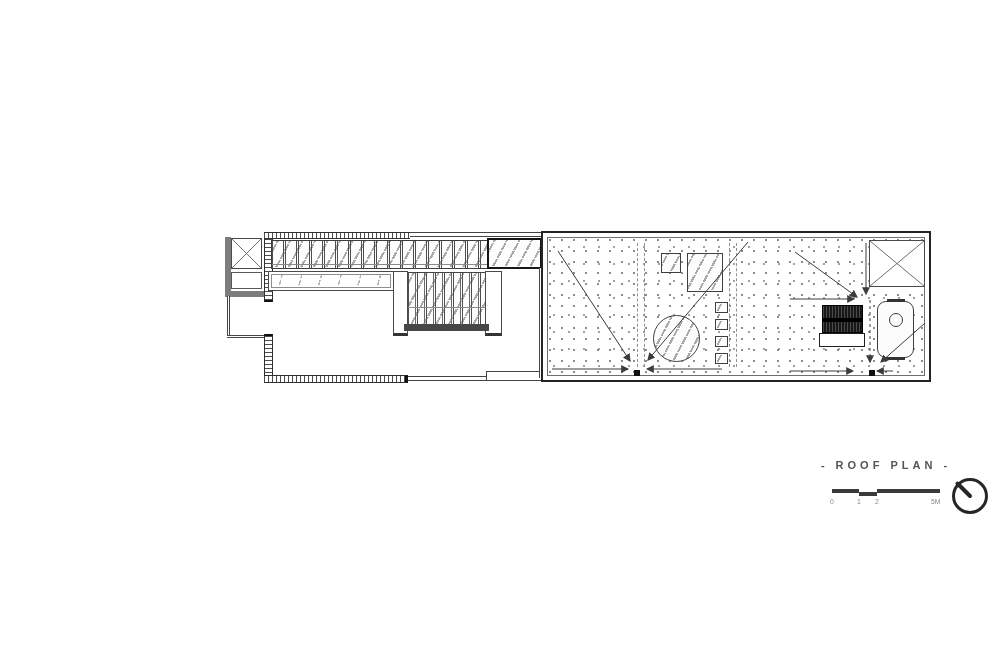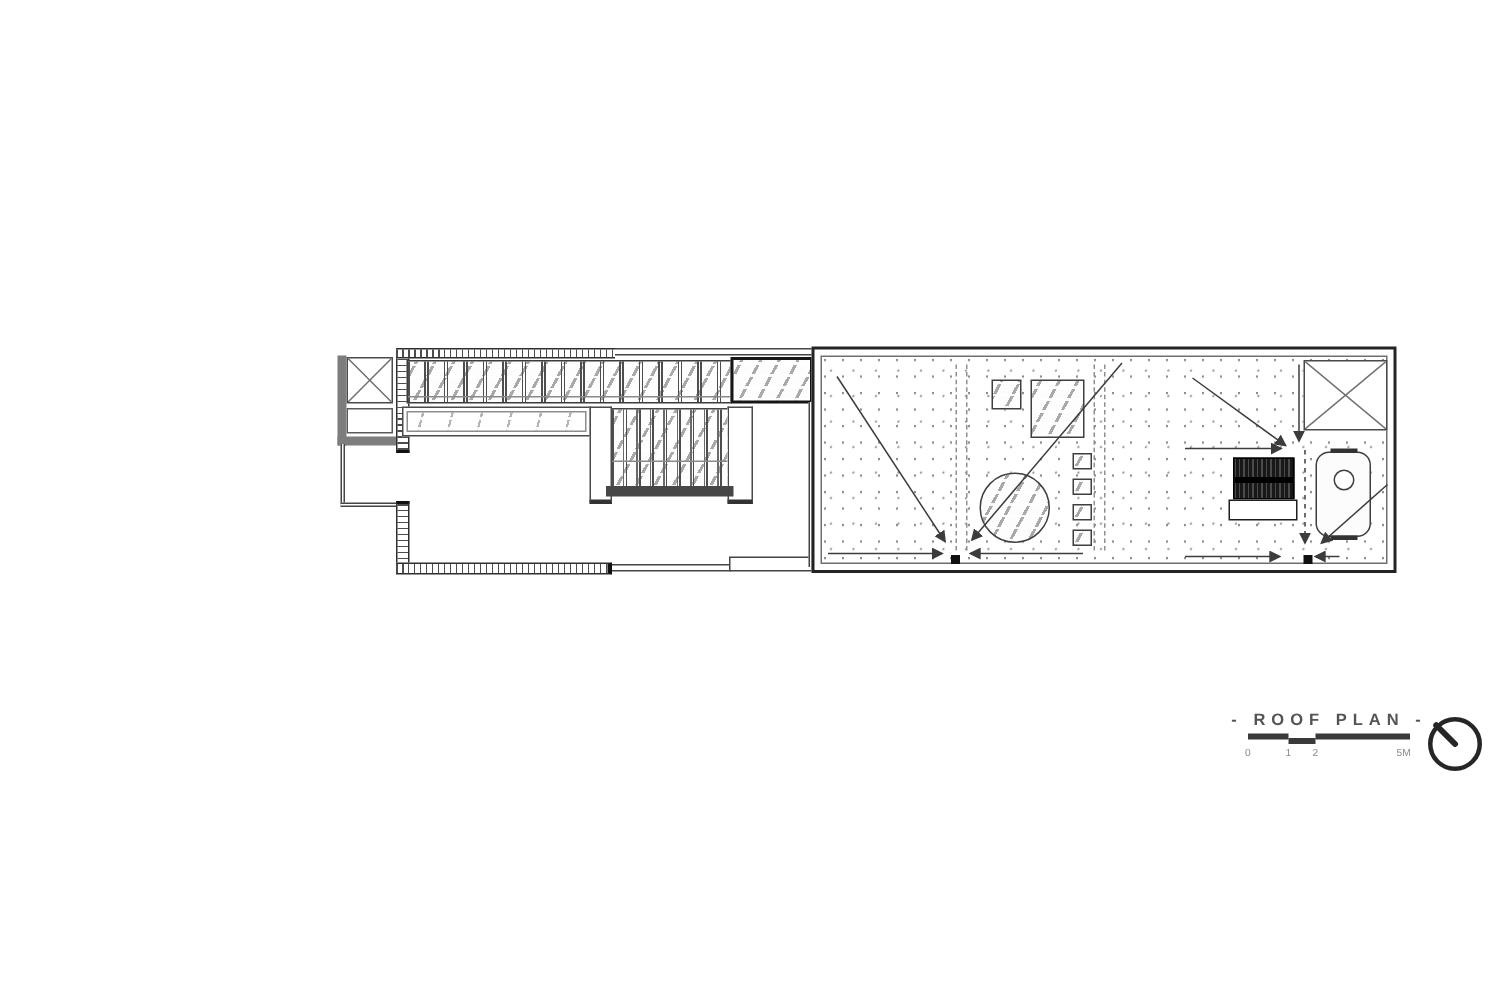--- a/index.html
+++ b/index.html
@@ -147,21 +147,21 @@
       <line x1="722" y1="369" x2="647" y2="369" marker-end="url(#ah)"></line>
       <line x1="790" y1="371" x2="853" y2="371" marker-end="url(#ah)"></line>
       <line x1="893" y1="371" x2="877" y2="371" marker-end="url(#ah)"></line>
       <line x1="866" y1="243" x2="866" y2="294" marker-end="url(#ah)"></line>
       <line x1="870" y1="300" x2="870" y2="362" stroke-dasharray="3,3" marker-end="url(#ah)"></line>
     </g>
     <rect x="634" y="370" width="6" height="6" fill="#111"></rect>
     <rect x="869" y="370" width="6" height="6" fill="#111"></rect>
   </svg>
 
-  <div id="plan-title" class="abs" style="left:820px;top:474px;width:132px;">- ROOF PLAN -</div>
+  <div id="plan-title" class="abs" style="left:820px;top:459px;width:132px;">- ROOF PLAN -</div>
 
   <div>
     <div class="scale-seg" style="left:832px;top:489px;width:27px;"></div>
     <div class="scale-seg" style="left:859px;top:492px;width:18px;"></div>
     <div class="scale-seg" style="left:877px;top:489px;width:63px;"></div>
     <div class="scale-num" style="left:830px;top:498px;">0</div>
     <div class="scale-num" style="left:857px;top:498px;">1</div>
     <div class="scale-num" style="left:875px;top:498px;">2</div>
     <div class="scale-num" style="left:931px;top:498px;">5M</div>
   </div>

